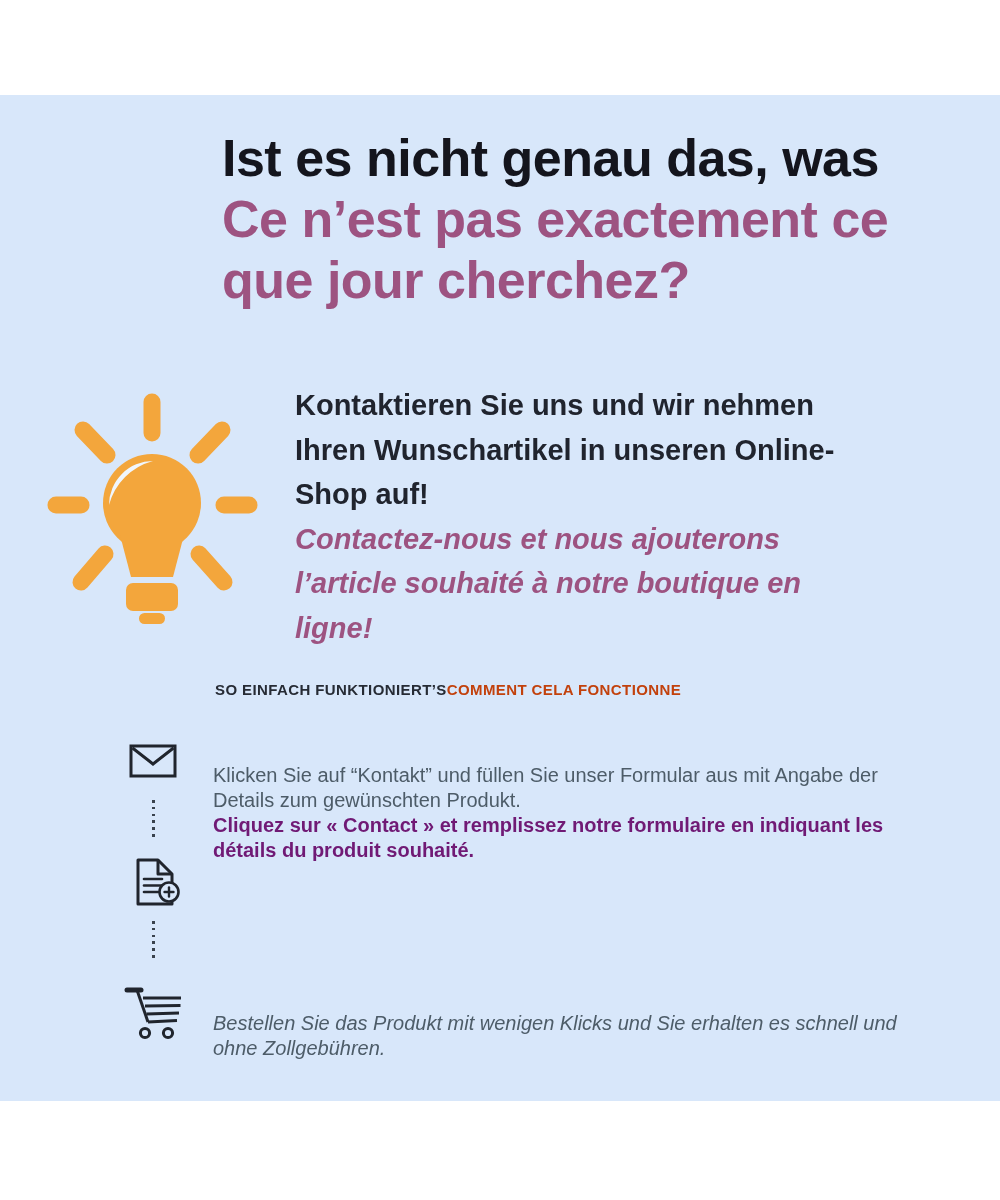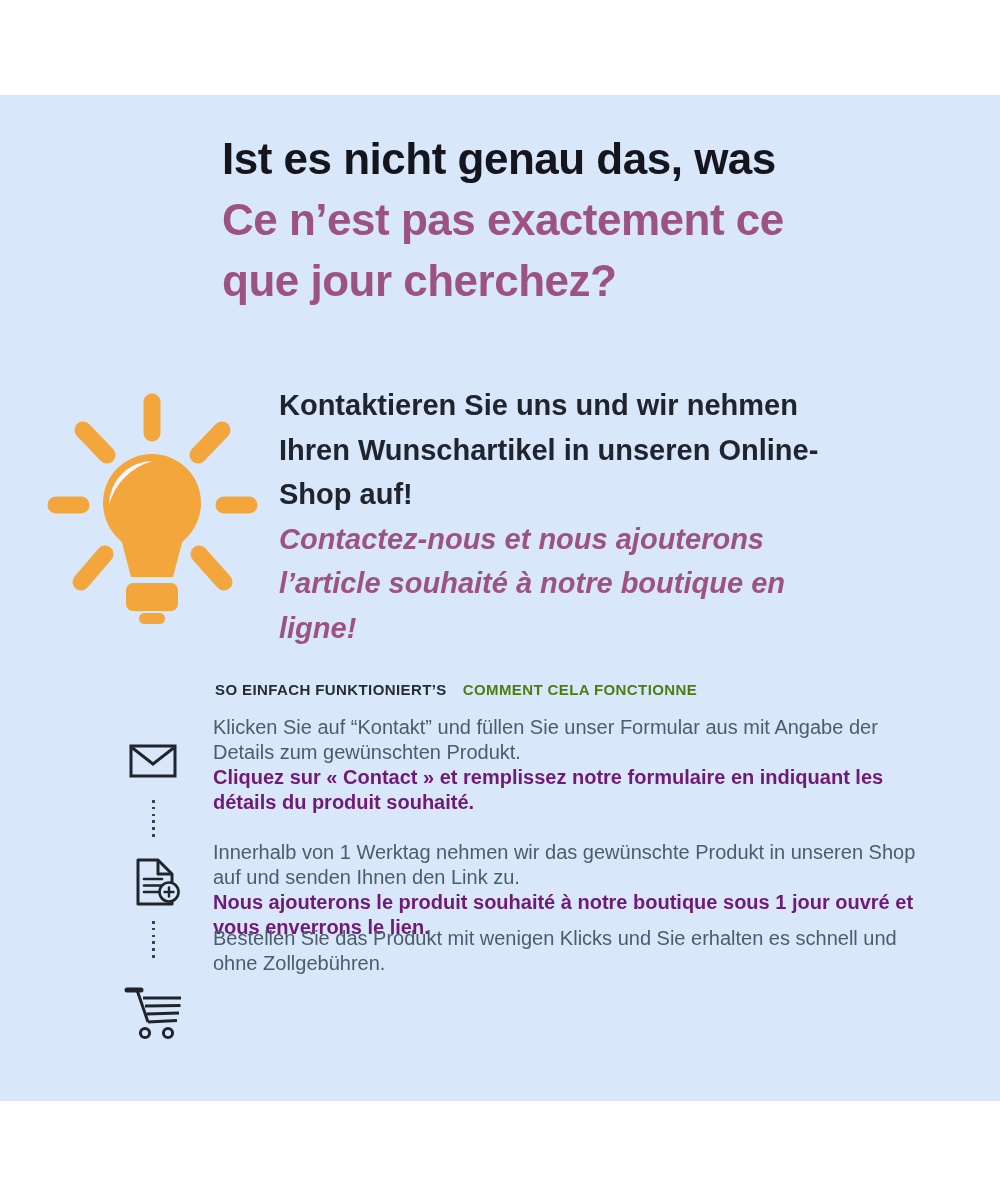--- a/index.html
+++ b/index.html
@@ -10,41 +10,41 @@
     overflow:hidden;
     font-family:"Liberation Sans","DejaVu Sans",sans-serif;
   }
   .panel{
     position:absolute;left:0;top:95px;width:1000px;height:1006px;
     background:#d8e7fa;
   }
   .abs{position:absolute;}
 
   
-  .headline{left:222px;top:128px;width:700px;font-weight:700;font-size:44px;line-height:61px;letter-spacing:-0.5px;}
+  .headline{left:222px;top:128px;width:700px;font-weight:700;font-size:52px;line-height:61px;letter-spacing:-0.5px;}
   .headline .de{color:#14151d;}
   .headline .fr{color:#9d5381;}
 
   
-  .hero-msg{left:279px;top:383px;width:560px;font-size:29px;line-height:44.5px;font-weight:700;}
+  .hero-msg{left:295px;top:383px;width:560px;font-size:29px;line-height:44.5px;font-weight:700;}
   .hero-msg .de{color:#20242e;}
   .hero-msg .fr{color:#9d5381;font-style:italic;}
 
   
-  .section-labels{left:215px;top:681px;display:flex;gap:16px;font-size:15px;font-weight:700;letter-spacing:0.4px;white-space:nowrap;}
+  .section-labels{left:215px;top:681px;display:flex;gap:0;font-size:15px;font-weight:700;letter-spacing:0.4px;white-space:nowrap;}
   .section-labels .de{color:#262b34;}
-  .section-labels .fr{color:#4d7c0f;}
+  .section-labels .fr{color:#c2410c;}
 
   
-  .step{left:213px;width:715px;font-size:20px;line-height:25px;}
+  .step{left:213px;width:715px;font-size:20px;line-height:25px;margin-top:48px;}
   .step .de{color:#4d5c68;font-weight:400;}
   .step .fr{color:#701a75;font-weight:700;}
   .step1{top:715px;}
   .step2{top:840px;}
-  .step3{top:926px;}
+  .step3{top:963px;font-style:italic;}
 
   
   .dotted{
     width:3px;
     background-image:repeating-linear-gradient(to bottom,#39424d 0px,#39424d 2.6px,transparent 2.6px,transparent 6.8px);
   }
   .dot1{left:152px;top:800px;height:37px;}
   .dot2{left:152px;top:921px;height:37px;}
 
   svg{display:block;}
@@ -133,21 +133,17 @@
         <circle cx="44" cy="48" r="4.6" stroke-width="3"></circle>
       </g>
     </svg>
   </div>
 
   <div class="abs step step1">
     <div class="de">Klicken Sie auf “Kontakt” und füllen Sie unser Formular aus mit Angabe der Details zum gewünschten Produkt.</div>
     <div class="fr">Cliquez sur « Contact » et remplissez notre formulaire en indiquant les détails du produit souhaité.</div>
   </div>
 
-  <div class="abs step step2">
-    <div class="de">Innerhalb von 1 Werktag nehmen wir das gewünschte Produkt in unseren Shop auf und senden Ihnen den Link zu.</div>
-    <div class="fr">Nous ajouterons le produit souhaité à notre boutique sous 1 jour ouvré et vous enverrons le lien.</div>
-  </div>
 
   <div class="abs step step3">
     <div class="de">Bestellen Sie das Produkt mit wenigen Klicks und Sie erhalten es schnell und ohne Zollgebühren.</div>
   </div>
 </div>
 
 </body></html>

